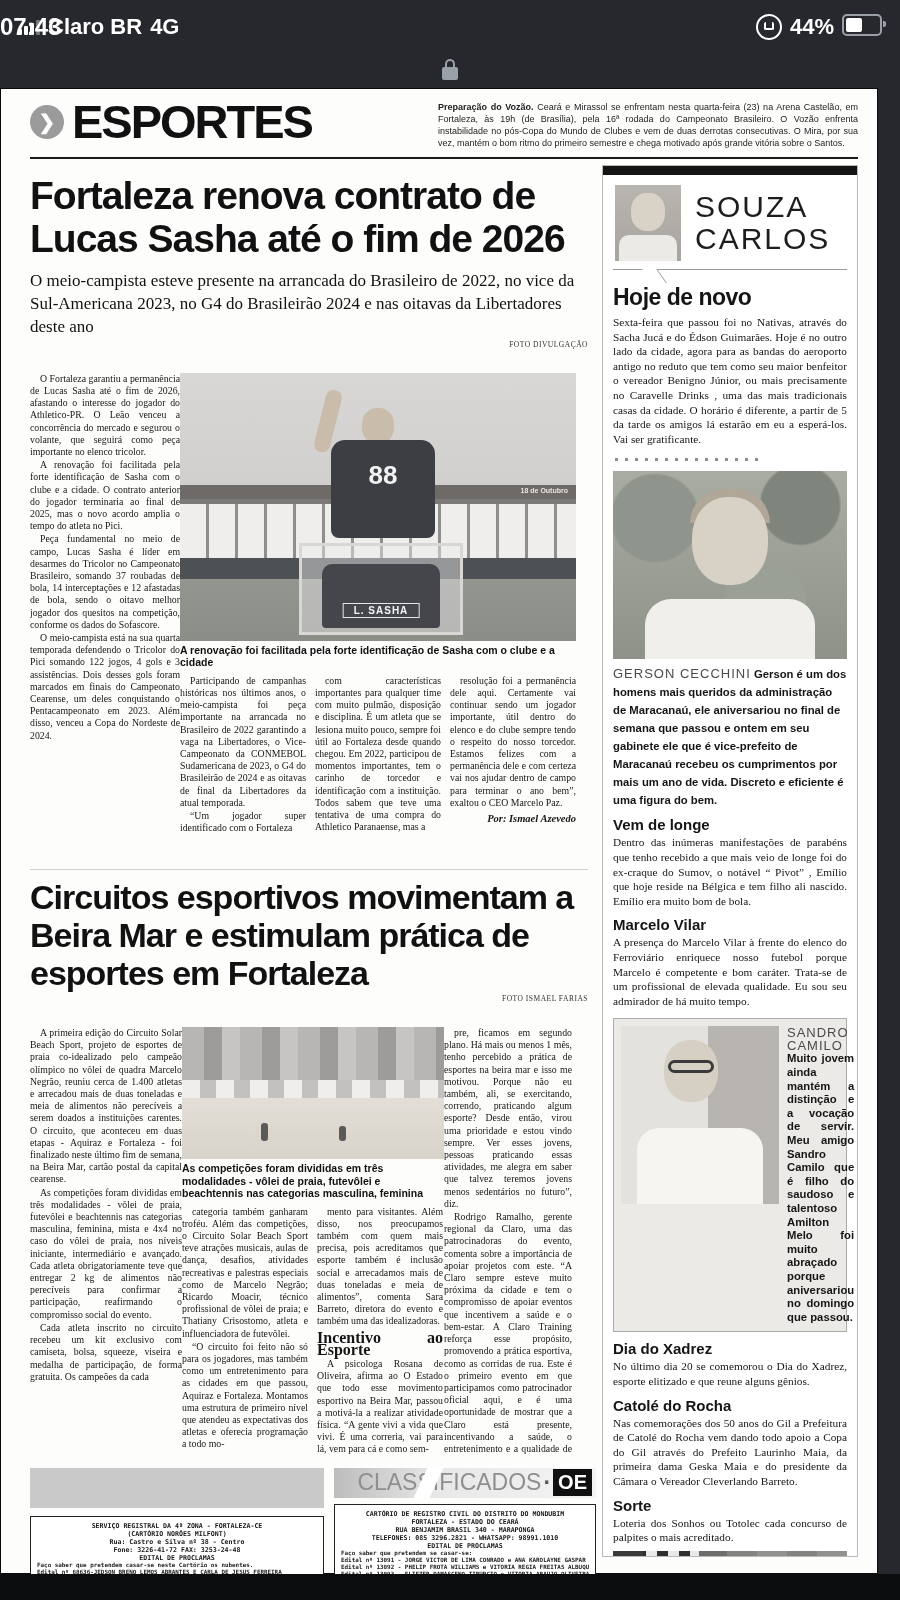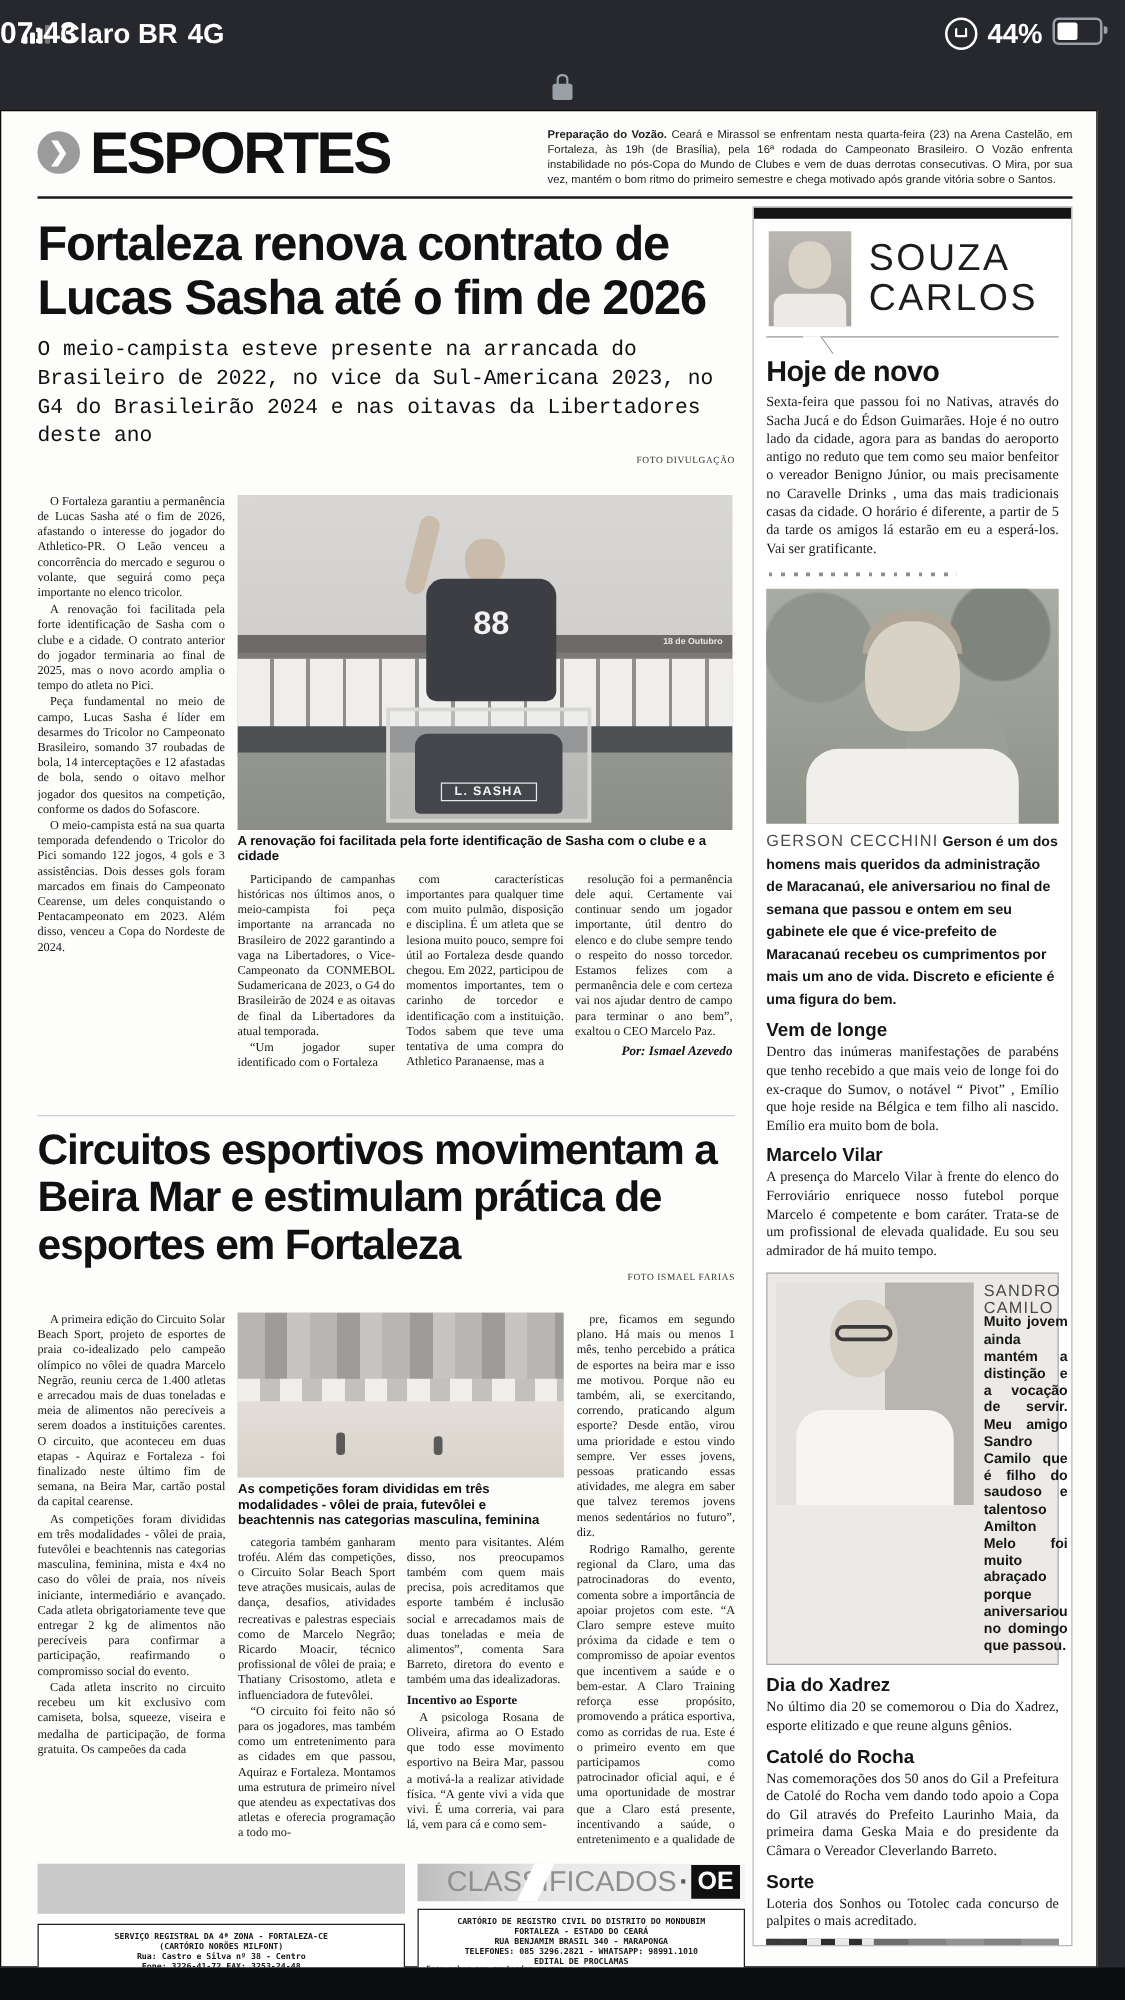--- a/index.html
+++ b/index.html
@@ -34,23 +34,23 @@
   
   .masthead{display:flex;justify-content:space-between;align-items:flex-start;border-bottom:2px solid #1a1a1a;padding-bottom:8px;}
   .mh-left{display:flex;align-items:center;gap:8px;}
   .mh-circle{width:34px;height:34px;border-radius:50%;background:#9b9b9b;color:#fff;display:flex;align-items:center;justify-content:center;font-size:20px;font-weight:bold;}
   .mh-title{font-size:47px;font-weight:900;letter-spacing:-2px;line-height:1;color:#111;}
   .teaser{width:420px;font-size:9px;line-height:12px;color:#222;text-align:justify;padding-top:3px;}
   .teaser b{font-weight:900;}
 
   
   .a1-headline{font-size:39px;font-weight:bold;letter-spacing:-1px;line-height:1.1;color:#111;margin:10px 0 8px 0;}
-  .a1-sub{font-family:Liberation Mono, monospace;font-size:17px;line-height:23px;color:#111;margin-bottom:2px;}
+  .a1-sub{font-family:Liberation Serif, serif;font-size:17px;line-height:23px;color:#111;margin-bottom:2px;}
   .credit{font-family:"Liberation Serif",serif;font-size:7.5px;letter-spacing:.5px;color:#333;text-align:right;margin:2px 0;}
-  .bodyrow{display:flex;gap:10px;margin-top:24px;}
+  .bodyrow{display:flex;margin-top:24px;}
   .serifcol{font-family:"Liberation Serif",serif;font-size:9.8px;line-height:12.2px;text-align:justify;overflow:hidden;}
   .serifcol p{margin:0 0 1px 0;text-indent:10px;}
   .a1-col1{width:150px;height:482px;}
   .a1-right{width:396px;}
   .caption{font-size:10.5px;font-weight:bold;line-height:12.5px;color:#111;margin:3px 0 6px 0;}
   .a1-subrow{display:flex;gap:9px;}
   .a1-subrow .serifcol{width:126px;height:186px;}
   .byline{font-family:"Liberation Serif",serif;font-weight:bold;font-style:italic;font-size:10.5px;text-align:right;margin-top:4px;}
 
   
@@ -67,21 +67,21 @@
   .p1-jname{position:absolute;left:50%;bottom:14px;transform:translateX(-50%);border:1px solid #e8e8e8;color:#f4f4f4;font-size:10px;font-weight:bold;letter-spacing:1px;padding:1px 10px;white-space:nowrap;}
 
   
   .a2-rule{border-top:1px solid #cfcfcf;margin-top:8px;}
   .a2-headline{font-size:34px;font-weight:bold;letter-spacing:-1px;line-height:1.12;color:#111;margin:8px 0 2px 0;}
   .a2-col1{width:152px;height:428px;}
   .a2-mid{width:262px;}
   .a2-col4{width:128px;height:428px;}
   .a2-subrow{display:flex;gap:9px;}
   .a2-subrow .serifcol{width:126px;height:252px;}
-  .subhead2{font-size:10px;font-weight:bold;margin:4px 0 2px 0;font-family:Liberation Serif, serif;}
+  .subhead2{font-size:16px;font-weight:bold;margin:4px 0 2px 0;font-family:Liberation Serif, serif;}
 
   
   .photo2{position:relative;height:132px;background:#dcd8d2;overflow:hidden;}
   .p2-city{position:absolute;left:0;right:0;top:0;height:42%;background:repeating-linear-gradient(90deg,#b7b6b4 0 22px,#9d9c9a 22px 40px,#c6c5c3 40px 58px);}
   .p2-tents{position:absolute;left:0;right:0;top:40%;height:16%;background:repeating-linear-gradient(90deg,#efeeec 0 18px,#c2c1bf 18px 34px);}
   .p2-sand{position:absolute;left:0;right:0;bottom:0;height:46%;background:linear-gradient(#e3dfd8,#d7d2ca);}
   .p2-f1,.p2-f2{position:absolute;bottom:14%;width:7px;height:18px;background:#5a5a58;border-radius:3px;}
   .p2-f1{left:30%}.p2-f2{left:60%;height:15px}
 
   

